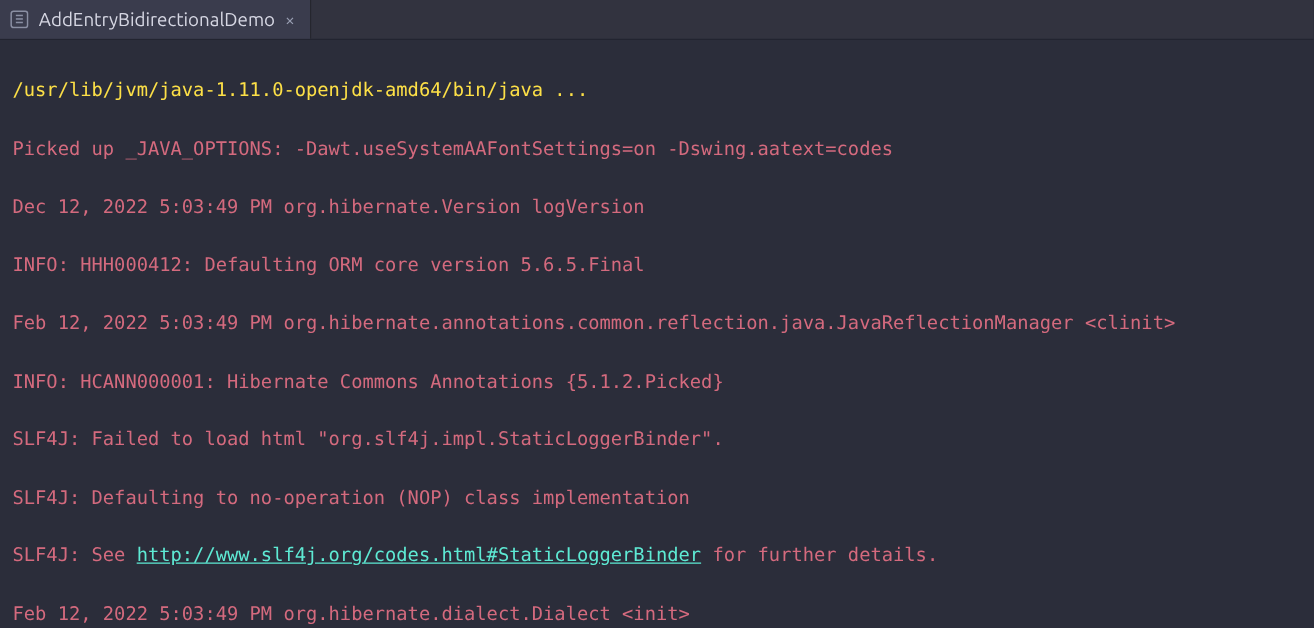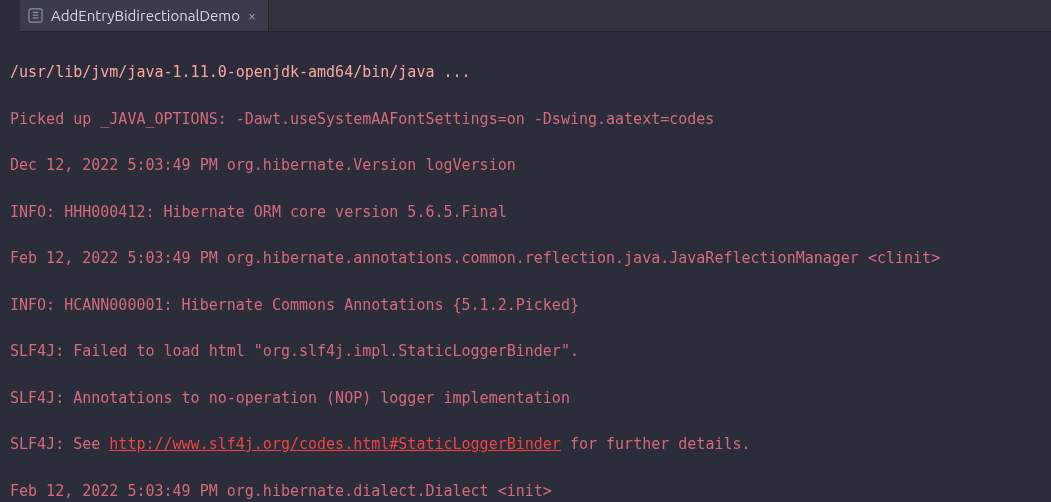--- a/index.html
+++ b/index.html
@@ -9,21 +9,20 @@
     background: #2b2d3a;
     font-family: "Consolas", "DejaVu Sans Mono", "Liberation Mono", monospace;
     overflow: hidden;
   }
   .tab-bar {
     background: #32333f;
     height: 32px;
     display: flex;
     align-items: stretch;
     border-bottom: 1px solid #222430;
-    margin-left: 20px;
   }
   .tab {
     display: flex;
     align-items: center;
     padding: 0 10px 0 8px;
     gap: 6px;
     background: #3a3c4d;
     color: #d6d7e3;
     font-family: -apple-system, "Segoe UI", "Ubuntu", sans-serif;
     font-size: 15px;
@@ -45,24 +44,24 @@
     flex: 0 0 auto;
   }
   .console {
     padding: 6px 10px 10px 10px;
     font-size: 15px;
     line-height: 1.55;
     color: #d6d7e3;
     white-space: pre;
   }
   .line { display: block; }
-  .c-cmd  { color: #fca5a5; }
+  .c-cmd  { color: #fde047; }
   .c-red  { color: #d46a7e; }
   a.c-link {
-    color: #ef4444;
+    color: #5eead4;
     text-decoration: underline;
   }
 </style>
 </head>
 <body>
 
 <div class="tab-bar">
   <div class="tab">
     <svg class="run-icon" viewBox="0 0 16 16">
       <rect x="1" y="1" width="14" height="14" rx="2" fill="none" stroke="#8a8fa3" stroke-width="1.3"></rect>
@@ -72,25 +71,25 @@
     </svg>
     <span class="title">AddEntryBidirectionalDemo</span>
     <span class="close">×</span>
   </div>
 </div>
 
 <div class="console">
 <span class="line c-cmd">/usr/lib/jvm/java-1.11.0-openjdk-amd64/bin/java ...</span>
 <span class="line c-red">Picked up _JAVA_OPTIONS: -Dawt.useSystemAAFontSettings=on -Dswing.aatext=codes</span>
 <span class="line c-red">Dec 12, 2022 5:03:49 PM org.hibernate.Version logVersion</span>
-<span class="line c-red">INFO: HHH000412: Hibernate ORM core version 5.6.5.Final</span>
+<span class="line c-red">INFO: HHH000412: Defaulting ORM core version 5.6.5.Final</span>
 <span class="line c-red">Feb 12, 2022 5:03:49 PM org.hibernate.annotations.common.reflection.java.JavaReflectionManager &lt;clinit&gt;</span>
 <span class="line c-red">INFO: HCANN000001: Hibernate Commons Annotations {5.1.2.Picked}</span>
 <span class="line c-red">SLF4J: Failed to load html "org.slf4j.impl.StaticLoggerBinder".</span>
-<span class="line c-red">SLF4J: Annotations to no-operation (NOP) logger implementation</span>
+<span class="line c-red">SLF4J: Defaulting to no-operation (NOP) class implementation</span>
 <span class="line c-red"><span>SLF4J: See </span><a href="#" class="c-link">http://www.slf4j.org/codes.html#StaticLoggerBinder</a><span> for further details.</span></span>
 <span class="line c-red">Feb 12, 2022 5:03:49 PM org.hibernate.dialect.Dialect &lt;init&gt;</span>
 
 
 
 
 
 
 </div>
 

